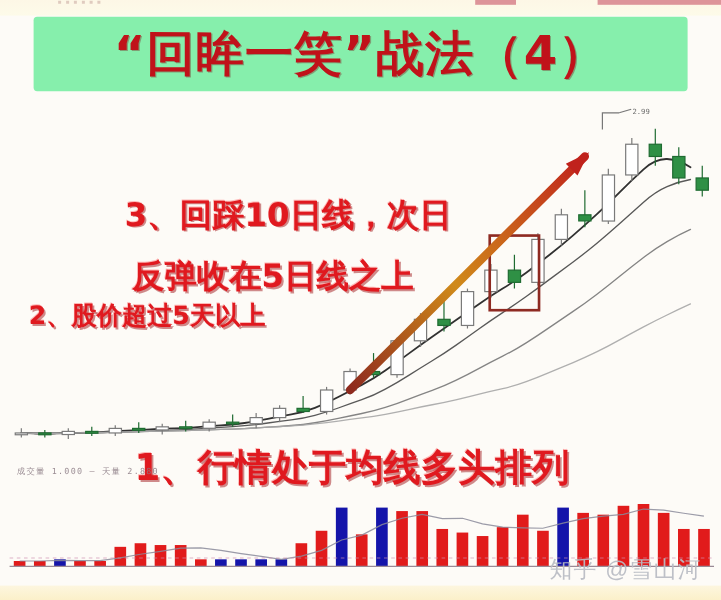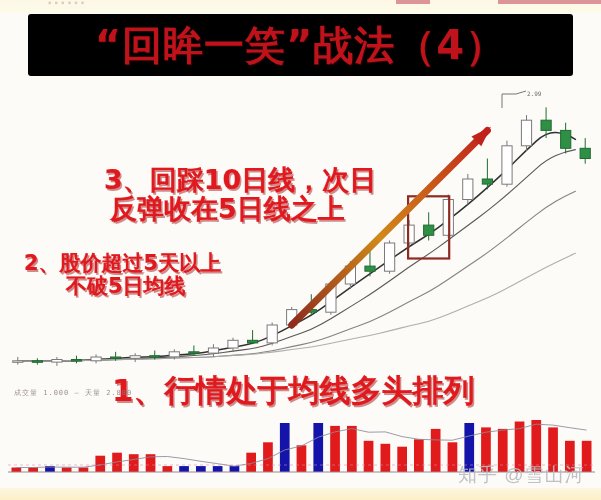--- a/index.html
+++ b/index.html
@@ -12,36 +12,36 @@
 
   
   .topstrip{position:absolute;left:0;top:0;width:601px;height:13px;
     background:linear-gradient(#fdf7e6,#fdfbe9);overflow:hidden;}
   .topstrip .ghost-text{position:absolute;left:48px;top:-3px;font-size:10px;
     color:#c9a8a0;letter-spacing:3px;opacity:.55;white-space:nowrap;}
   .topstrip .ghost-bar{position:absolute;top:0;height:4px;background:#d2737f;opacity:.75;}
 
   
   .banner{position:absolute;left:28px;top:14px;width:545px;height:62px;
-    background:#000000;border-radius:3px;display:flex;align-items:center;justify-content:center;}
+    background:#86efac;border-radius:3px;display:flex;align-items:center;justify-content:center;}
   .banner .ttl{font-family:"DejaVu Sans","Liberation Sans",sans-serif;
     font-size:40px;font-weight:bold;color:#c0121a;letter-spacing:1px;
     white-space:nowrap;line-height:1;
     text-shadow:1px 1px 0 rgba(120,10,14,.35);}
 
   
   .plot{position:absolute;left:0;top:80px;width:601px;height:330px;}
   .plot svg{display:block;}
 
   
   .anno{position:absolute;font-family:"DejaVu Sans","Liberation Sans",sans-serif;
     font-weight:bold;color:#e0191f;white-space:nowrap;line-height:1.08;
     text-shadow:1.5px 1.5px 0 rgba(150,0,5,.45), -0.5px -0.5px 0 rgba(255,120,120,.5);}
   .anno3{left:104px;top:165px;font-size:27px;text-align:left;}
-  .anno3 .l2{display:block;margin-left:6px;}
+  .anno3 .l2{display:block;margin-left:6px;margin-top:22px;}
   .anno2{left:24px;top:252px;font-size:21px;}
   .anno2 .l2{display:block;margin-left:42px;}
   .anno1{left:112px;top:374px;font-size:31px;}
 
   
   .legend{position:absolute;left:14px;top:388px;font-size:7px;color:#8b7b84;
     letter-spacing:1px;white-space:nowrap;opacity:.85;
     font-family:"DejaVu Sans Mono","Liberation Mono",monospace;}
 
   
@@ -163,21 +163,20 @@
     <span style="position:absolute;left:27px;top:2px;">2.99</span>
   </div>
 
   <div class="anno anno3">
     <span>3、回踩10日线，次日</span>
     <span class="l2">反弹收在5日线之上</span>
   </div>
 
   <div class="anno anno2">
     <span>2、股价超过5天以上</span>
-    <span class="l2">不破5日均线</span>
   </div>
 
   <div class="anno anno1">
     <span>1、行情处于均线多头排列</span>
   </div>
 
   <div class="legend">成交量 1.000  —  天量 2.880</div>
 
   <div class="volume">
     <svg id="vol-svg" width="601" height="72" viewBox="0 0 601 72">

